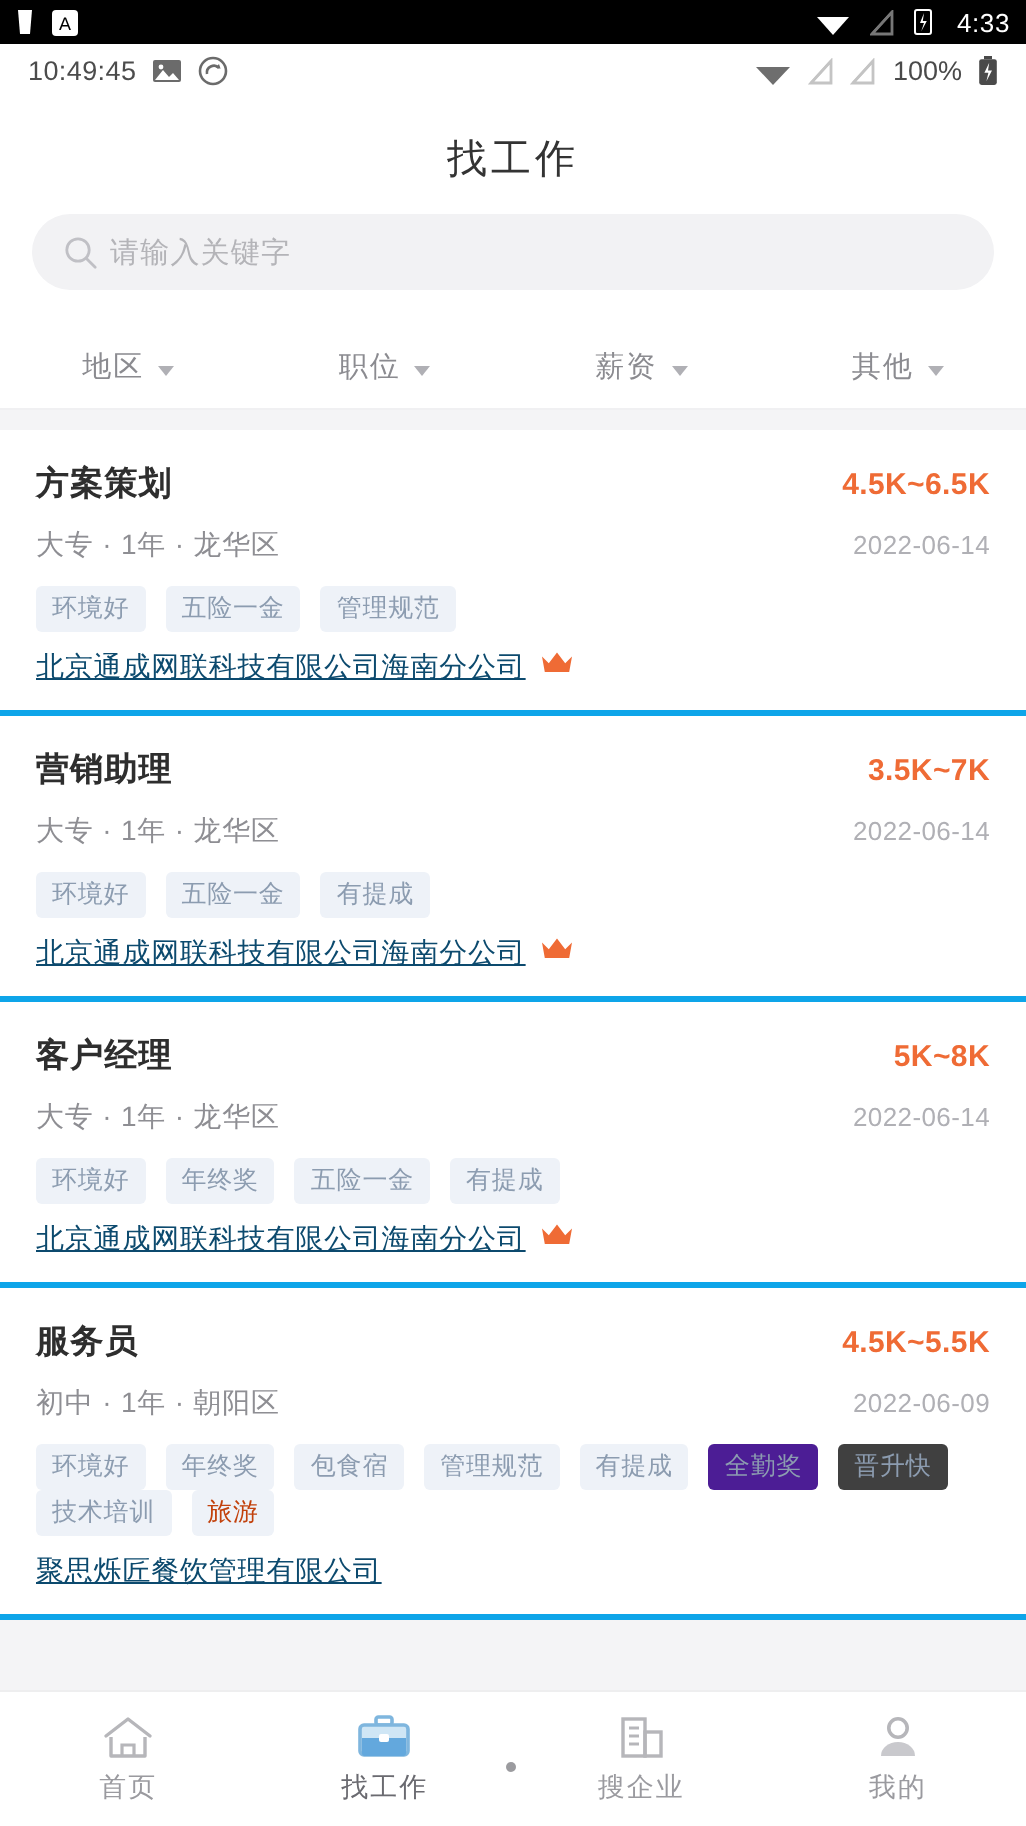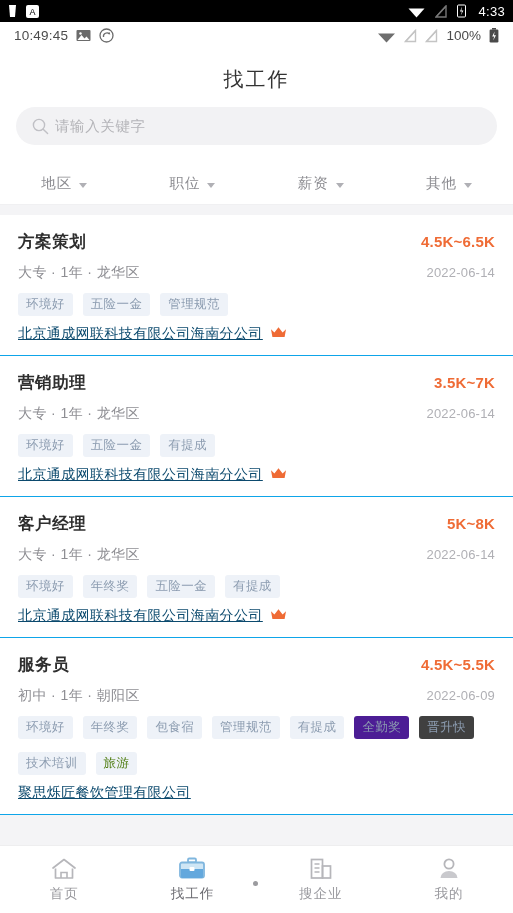--- a/index.html
+++ b/index.html
@@ -61,29 +61,29 @@
     width:0; height:0;
     border-left:4px solid transparent; border-right:4px solid transparent;
     border-top:5px solid #b0b0b5; margin-top:3px;
   }
 
   
   .gap { height:10px; background:#f4f4f6; }
   .list { background:#fff; }
   .card {
     background:#fff; padding:16px 18px 12px;
-    border-bottom:1px solid #0ea5e9;
+    border-bottom:3px solid #0ea5e9;
   }
   .card-top { display:flex; align-items:baseline; }
   .job-title { font-size:16.5px; font-weight:bold; color:#2e2e2e; letter-spacing:.6px; }
   .salary { margin-left:auto; font-size:15px; font-weight:bold; color:#ef6b35; letter-spacing:.2px; }
   .card-meta { display:flex; align-items:baseline; margin-top:11px; }
   .meta-text { font-size:14px; color:#8e8e93; letter-spacing:.4px; }
   .date { margin-left:auto; font-size:13px; color:#b0b0b5; letter-spacing:.2px; }
-  .tags { display:flex; flex-wrap:wrap; gap:13px 10px; margin-top:11px; }
+  .tags { display:flex; flex-wrap:wrap; gap:0 10px; margin-top:11px; }
   .tag {
     background:#eef2f8; color:#8c9cb0;
     font-size:12.5px; padding:3px 8px; border-radius:3px; letter-spacing:.4px;
   }
   .company-row { display:flex; align-items:center; gap:7px; margin-top:9px; }
   .company { font-size:14px; color:#0c4a6e; letter-spacing:.4px;text-decoration:underline; }
   .crown { display:inline-block; }
 
   
   .tabbar {
@@ -275,21 +275,21 @@
         </div>
         <div class="tags">
           <span class="tag" style="background: rgb(238, 242, 248); color: rgb(140, 156, 176);">环境好</span>
           <span class="tag" style="background: rgb(238, 242, 248); color: rgb(140, 156, 176);">年终奖</span>
           <span class="tag" style="background: rgb(238, 242, 248); color: rgb(140, 156, 176);">包食宿</span>
           <span class="tag" style="background: rgb(238, 242, 248); color: rgb(140, 156, 176);">管理规范</span>
           <span class="tag" style="background: rgb(238, 242, 248); color: rgb(140, 156, 176);">有提成</span>
           <span class="tag" style="background: #4c1d95; color: rgb(140, 156, 176);">全勤奖</span>
           <span class="tag" style="background: #404040; color: rgb(140, 156, 176);">晋升快</span>
           <span class="tag" style="background: rgb(238, 242, 248); color: rgb(140, 156, 176);">技术培训</span>
-          <span class="tag" style="background: rgb(238, 242, 248); color: #4d7c0f;">旅游</span>
+          <span class="tag" style="background: rgb(238, 242, 248); color: #c2410c;">旅游</span>
         </div>
         <div class="company-row">
           <span class="company">聚思烁匠餐饮管理有限公司</span>
         </div>
       </div>
     </div>
 
   <div class="tabbar">
     <div class="tab">
       <svg width="26" height="24" viewBox="0 0 26 24">

